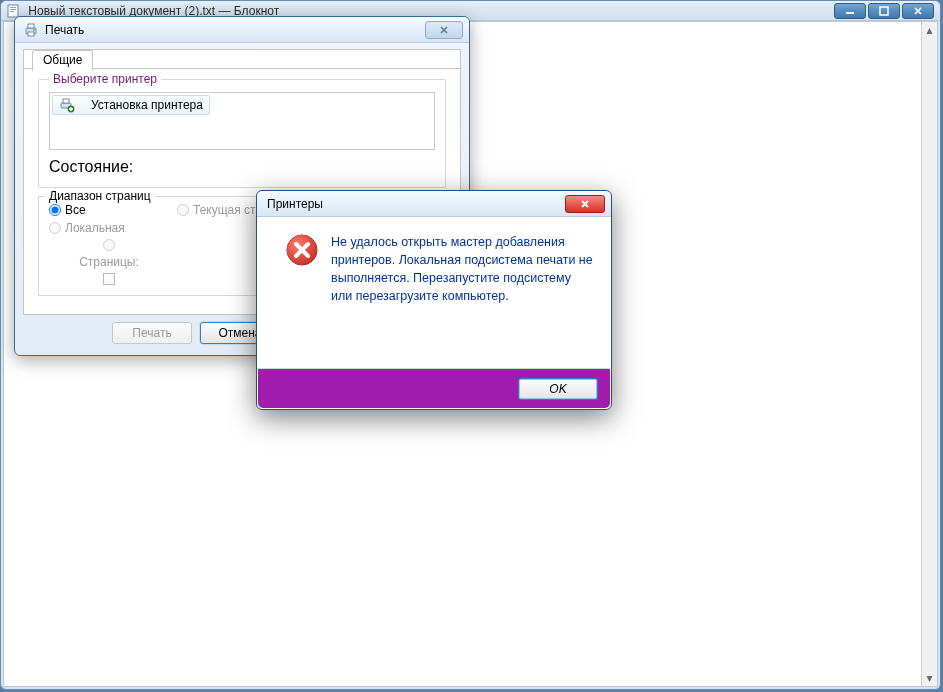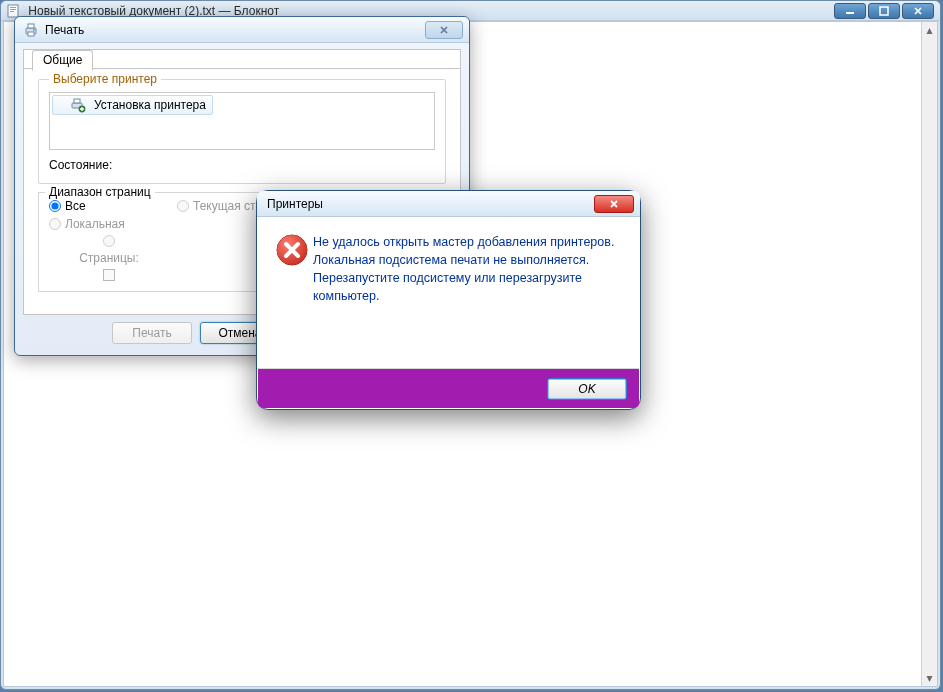--- a/index.html
+++ b/index.html
@@ -57,33 +57,33 @@
   .dlg-tab {
     display: inline-block; padding: 2px 10px 3px 10px; background: #fff;
     border: 1px solid #c5c5c5; border-bottom: 1px solid #fff; border-radius: 3px 3px 0 0;
     position: relative; top: -18px; left: 0;
   }
   .dlg-tab { position: absolute; left: 8px; top: -0px; }
   .dlg-tabstrip { height: 19px; border-bottom: 1px solid #c5c5c5; position: relative;}
   .dlg-inner { padding: 10px 14px 10px 14px; }
 
   .groupbox { border: 1px solid #d6d6d6; border-radius: 2px; padding: 10px 10px 10px 10px; margin-bottom: 8px; }
-  .groupbox .legend { position: relative; top: -18px; left: 0; background: #fff; display: inline-block; padding: 0 4px; color:#a16207;}
+  .groupbox .legend { position: relative; top: -18px; left: 0; background: #fff; display: inline-block; padding: 0 4px; color:#701a75;}
   .groupbox .content { margin-top: -12px; }
 
   .printer-list {
     border: 1px solid #c9c9c9; background: #fff; height: 58px; margin-bottom: 8px;
     display: flex; align-content: flex-start; flex-wrap: wrap; padding: 2px;
   }
   .printer-item {
-    display: flex; align-items: center; gap: 8px; padding: 1px 6px 1px 17px;
+    display: flex; align-items: center; gap: 16px; padding: 1px 6px 1px 6px;
     background: linear-gradient(#fcfeff, #e9f2fb); border: 1px solid #c8dbec; border-radius: 2px;
   }
   .printer-item .add-printer-icon { display:inline-flex;}
-  .status-rows { font-size: 12px; }
+  .status-rows { font-size: 16px; }
   .status-rows .row { margin: 1px 0; }
 
   .range-box { border: 1px solid #d6d6d6; padding: 6px 10px 10px 10px; position: relative;}
   .range-box .legend { position: absolute; top: -8px; left: 6px; background: #fff; padding: 0 4px; }
   .range-grid { display: grid; grid-template-columns: 120px 1fr; gap: 4px 8px; align-items: center;}
   .radio { display: flex; align-items: center; gap: 4px; cursor:pointer;}
   .radio input { margin: 0; width:12px; height:12px;}
   .pages-input { width: 70px; height: 18px; border: 1px solid #b8b8b8; font-size:12px;}
 
   .dlg-footer {
@@ -94,40 +94,40 @@
     min-width: 80px; height: 22px; padding: 0 10px;
     background: linear-gradient(#fdfdfd, #e4e4e4); border: 1px solid #9a9a9a; border-radius: 3px;
     display: inline-flex; align-items: center; justify-content: center; cursor: pointer;
   }
   .btn.disabled { color: #9a9a9a; border-color: #c6c6c6; background: linear-gradient(#fbfbfb,#efefef); cursor: default;}
   .btn.default { border-color: #2f7bd1; box-shadow: 0 0 0 1px #8fc1f2 inset;}
   .btn.hover { border-color: #3c7fb1; box-shadow: 0 0 2px rgba(60,127,177,.6);}
 
   
   .err-dlg {
-    position: absolute; left: 256px; top: 190px; width: 385px; height: 220px;
-    border: 1px solid #274f7c; border-radius: 12px;
+    position: absolute; left: 256px; top: 190px; width: 356px; height: 220px;
+    border: 1px solid #274f7c; border-radius: 6px;
     background: #fff; box-shadow: 0 8px 28px rgba(0,0,0,0.5);
   }
   .err-titlebar {
     height: 26px; border-radius: 6px 6px 0 0;
     background: linear-gradient(#f7fbff, #d6e6f5);
     border-bottom: 1px solid #b8c9da;
     display: flex; align-items: center; padding: 0 6px 0 10px;
   }
   .err-title { flex: 1; }
   .err-close {
     width: 40px; height: 18px; border-radius: 3px;
     background: linear-gradient(#f28b82, #d93025); border: 1px solid #a11c12;
     display: flex; align-items: center; justify-content: center; cursor: pointer;
   }
   .err-close svg path { stroke: #fff; }
   .err-body {
     position: absolute; left: 0; right: 0; top: 26px; bottom: 42px;
-    display: flex; padding: 16px 18px 6px 18px; gap: 4px;
+    display: flex; padding: 16px 18px 6px 28px; gap: 12px;
   }
   .err-icon { flex: 0 0 34px;}
   .err-text { color: #003399; font-size: 12.5px; line-height: 1.45;}
   .err-footer {
     position: absolute; left: 1px; right: 1px; bottom: 1px; height: 40px;
     background: #a21caf; border-top: 1px solid #d6d6d6; border-radius: 0 0 5px 5px;
     display: flex; align-items: center; justify-content: flex-end; padding: 0 12px; font-style: italic;
   }
 </style>
 </head>

